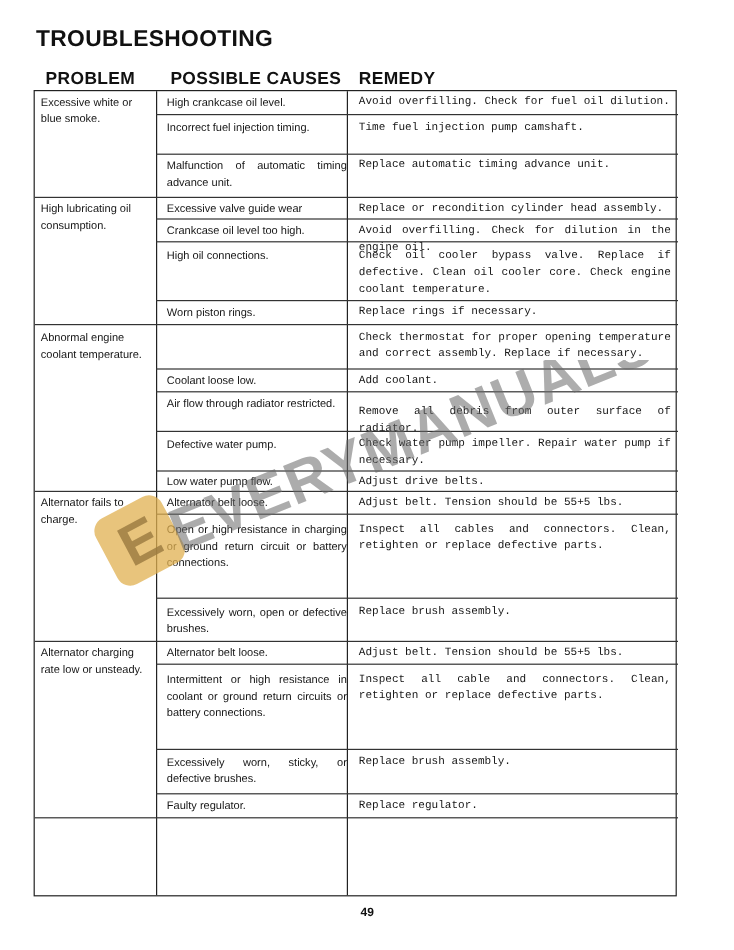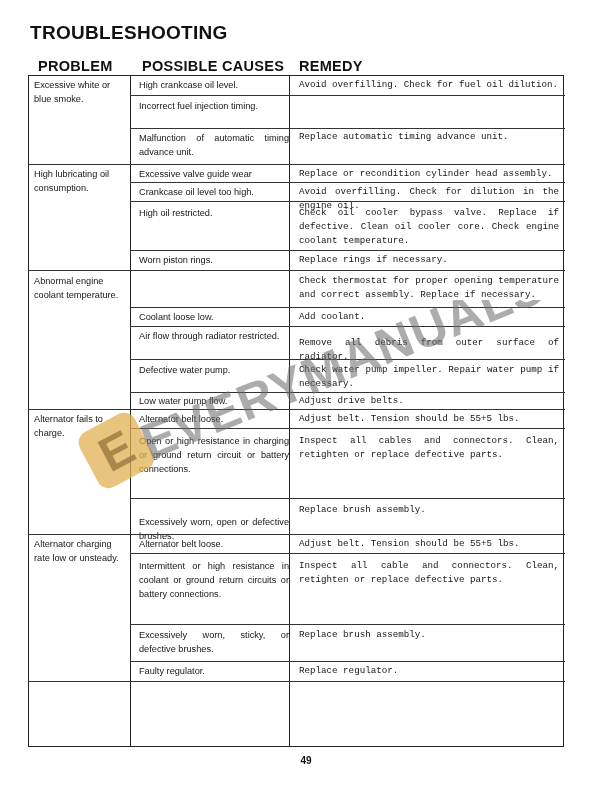--- a/index.html
+++ b/index.html
@@ -28,33 +28,34 @@
 
 <div class="tbl">
   <div class="vline" style="left:101px"></div>
   <div class="vline" style="left:260px"></div>
 
   <div class="cell prob" style="top:2px">Excessive white or blue smoke.</div>
   <div class="cell cause" style="top:2px">High crankcase oil level.</div>
   <div class="cell rem" style="top:2px">Avoid overfilling. Check for fuel oil dilution.</div>
   <div class="hline" style="left:101px;width:435px;top:19px"></div>
   <div class="cell cause" style="top:23px">Incorrect fuel injection timing.</div>
+  <div class="cell rem" style="top:23px">Time fuel injection pump camshaft.</div>
   <div class="hline" style="left:101px;width:435px;top:52px"></div>
   <div class="cell cause" style="top:55px">Malfunction of automatic timing advance unit.</div>
   <div class="cell rem" style="top:54px">Replace automatic timing advance unit.</div>
   <div class="hline" style="left:0;width:536px;top:88px"></div>
 
   <div class="cell prob" style="top:91px">High lubricating oil consumption.</div>
   <div class="cell cause" style="top:91px">Excessive valve guide wear</div>
   <div class="cell rem" style="top:91px">Replace or recondition cylinder head assembly.</div>
   <div class="hline" style="left:101px;width:435px;top:106px"></div>
   <div class="cell cause" style="top:109px">Crankcase oil level too high.</div>
   <div class="cell rem" style="top:109px">Avoid overfilling. Check for dilution in the engine oil.</div>
   <div class="hline" style="left:101px;width:435px;top:125px"></div>
-  <div class="cell cause" style="top:130px">High oil restricted.</div>
+  <div class="cell cause" style="top:130px">High oil connections.</div>
   <div class="cell rem" style="top:130px">Check oil cooler bypass valve. Replace if defective. Clean oil cooler core. Check engine coolant temperature.</div>
   <div class="hline" style="left:101px;width:435px;top:174px"></div>
   <div class="cell cause" style="top:177px">Worn piston rings.</div>
   <div class="cell rem" style="top:177px">Replace rings if necessary.</div>
   <div class="hline" style="left:0;width:536px;top:194px"></div>
 
   <div class="cell prob" style="top:198px">Abnormal engine coolant temperature.</div>
   <div class="cell rem" style="top:198px">Check thermostat for proper opening temperature and correct assembly. Replace if necessary.</div>
   <div class="hline" style="left:101px;width:435px;top:231px"></div>
   <div class="cell cause" style="top:234px">Coolant loose low.</div>
@@ -70,21 +71,21 @@
   <div class="cell rem" style="top:318px">Adjust drive belts.</div>
   <div class="hline" style="left:0;width:536px;top:333px"></div>
 
   <div class="cell prob" style="top:336px">Alternator fails to charge.</div>
   <div class="cell cause" style="top:336px">Alternator belt loose.</div>
   <div class="cell rem" style="top:336px">Adjust belt. Tension should be 55+5 lbs.</div>
   <div class="hline" style="left:101px;width:435px;top:352px"></div>
   <div class="cell cause" style="top:358px">Open or high resistance in charging or ground return circuit or battery connections.</div>
   <div class="cell rem" style="top:358px">Inspect all cables and connectors. Clean, retighten or replace defective parts.</div>
   <div class="hline" style="left:101px;width:435px;top:422px"></div>
-  <div class="cell cause" style="top:439px">Excessively worn, open or defective brushes.</div>
+  <div class="cell cause" style="top:427px">Excessively worn, open or defective brushes.</div>
   <div class="cell rem" style="top:427px">Replace brush assembly.</div>
   <div class="hline" style="left:0;width:536px;top:458px"></div>
 
   <div class="cell prob" style="top:461px">Alternator charging rate low or unsteady.</div>
   <div class="cell cause" style="top:461px">Alternator belt loose.</div>
   <div class="cell rem" style="top:461px">Adjust belt. Tension should be 55+5 lbs.</div>
   <div class="hline" style="left:101px;width:435px;top:477px"></div>
   <div class="cell cause" style="top:483px">Intermittent or high resistance in coolant or ground return circuits or battery connections.</div>
   <div class="cell rem" style="top:483px">Inspect all cable and connectors. Clean, retighten or replace defective parts.</div>
   <div class="hline" style="left:101px;width:435px;top:548px"></div>

